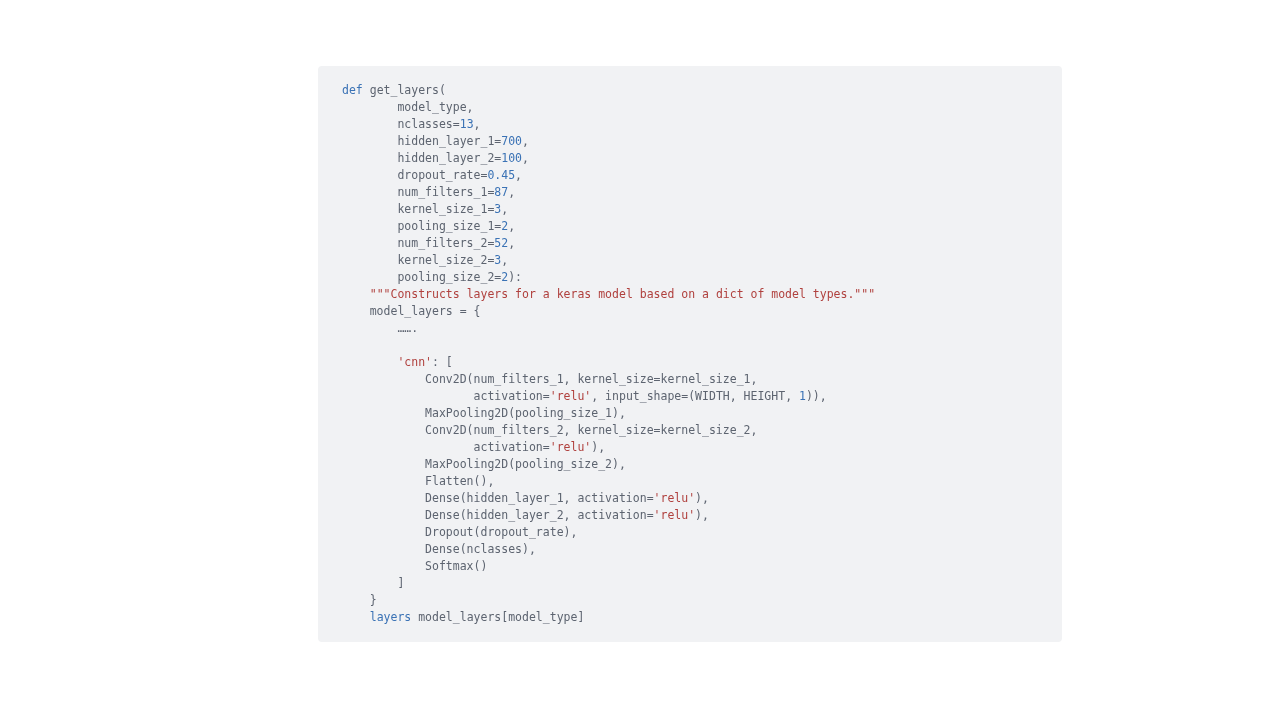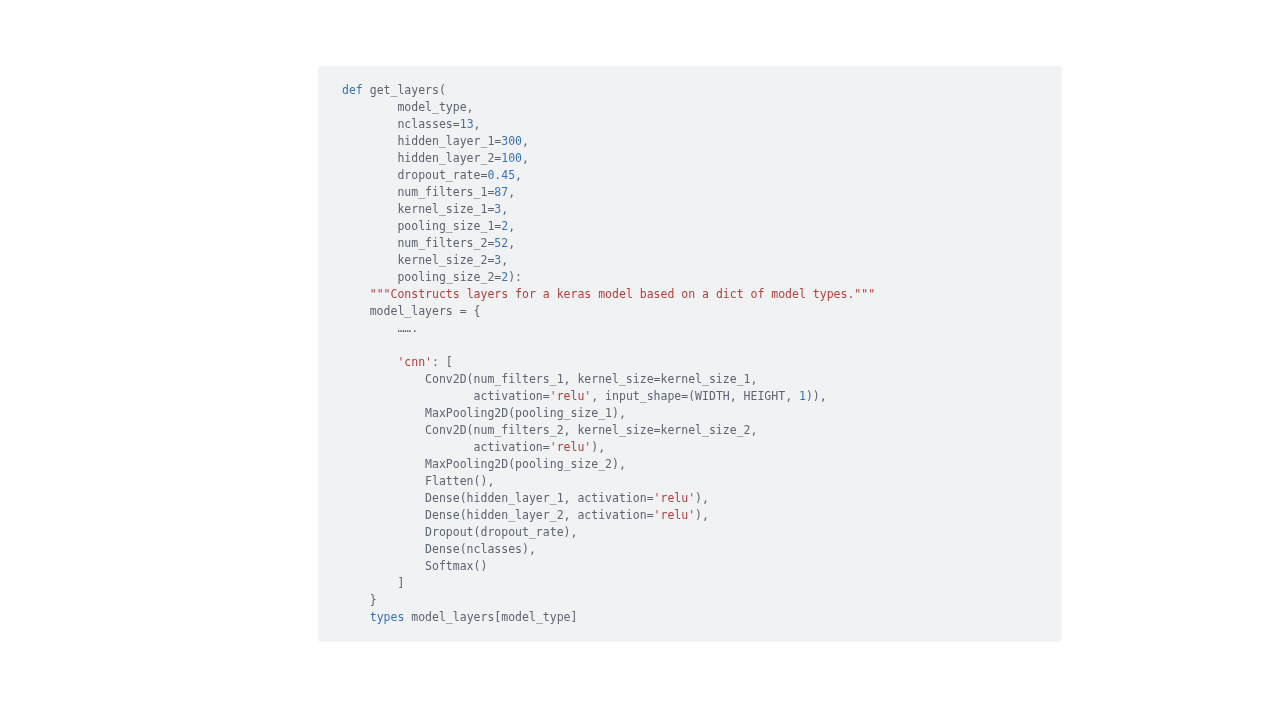--- a/index.html
+++ b/index.html
@@ -29,21 +29,21 @@
   .kw   { color: #3a72b5; }   
   .num  { color: #3a72b5; }   
   .str  { color: #b0413e; }
 </style>
 </head>
 <body>
 
 <div class="code-block"><code id="code-target"><span class="kw">def</span> get_layers(
         model_type,
         nclasses=<span class="num">13</span>,
-        hidden_layer_1=<span class="num">300</span>,
+        hidden_layer_1=<span class="num">700</span>,
         hidden_layer_2=<span class="num">100</span>,
         dropout_rate=<span class="num">0.45</span>,
         num_filters_1=<span class="num">87</span>,
         kernel_size_1=<span class="num">3</span>,
         pooling_size_1=<span class="num">2</span>,
         num_filters_2=<span class="num">52</span>,
         kernel_size_2=<span class="num">3</span>,
         pooling_size_2=<span class="num">2</span>):
     <span class="str">"""Constructs layers for a keras model based on a dict of model types."""</span>
     model_layers = {
@@ -57,13 +57,13 @@
                    activation=<span class="str">'relu'</span>),
             MaxPooling2D(pooling_size_2),
             Flatten(),
             Dense(hidden_layer_1, activation=<span class="str">'relu'</span>),
             Dense(hidden_layer_2, activation=<span class="str">'relu'</span>),
             Dropout(dropout_rate),
             Dense(nclasses),
             Softmax()
         ]
     }
-    <span class="kw">types</span> model_layers[model_type]</code></div>
+    <span class="kw">layers</span> model_layers[model_type]</code></div>
 
 </body></html>

